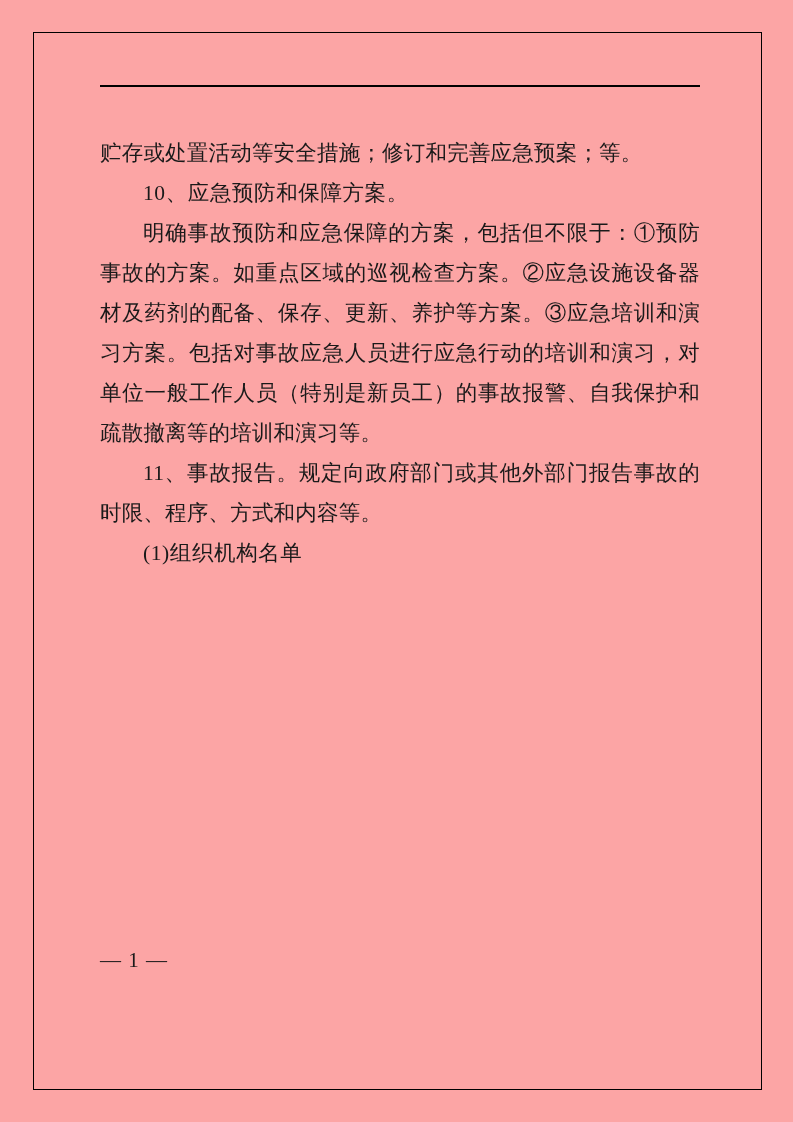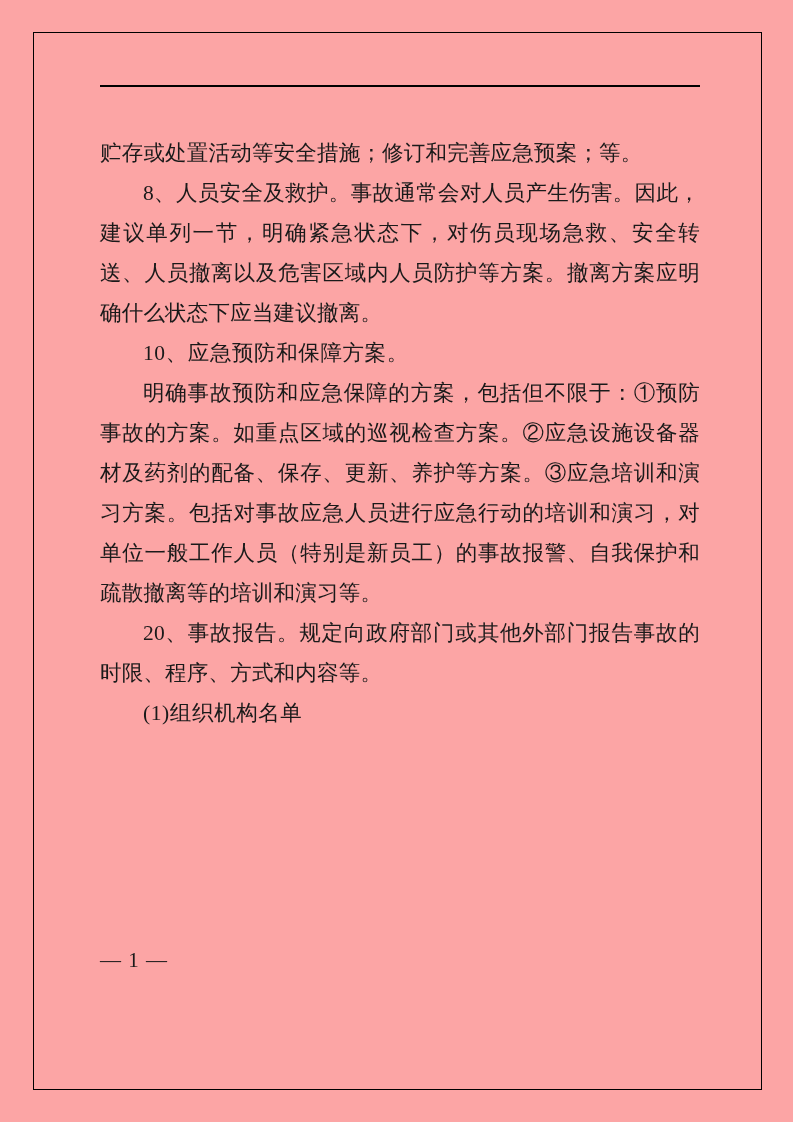--- a/index.html
+++ b/index.html
@@ -95,28 +95,27 @@
 <div class="page">
 
   <div class="page-border"></div>
 
   <div class="header-rule"></div>
 
   <div class="doc-body">
 
     <p class="para noindent tight">贮存或处置活动等安全措施；修订和完善应急预案；等。</p>
 
-    <p class="para indent tight">8、人员安全及救护。事故通常会对人员产生伤害。因此，建议单列一节，明确紧急状态下，对伤员现场急救、安全转送、人员撤离以及危害区域内人员防护等方案。撤离方案应明确什么状态下应当建议撤离。</p>
 
 
     <p class="para indent">10、应急预防和保障方案。</p>
 
     <p class="para indent tight">明确事故预防和应急保障的方案，包括但不限于：①预防事故的方案。如重点区域的巡视检查方案。②应急设施设备器材及药剂的配备、保存、更新、养护等方案。③应急培训和演习方案。包括对事故应急人员进行应急行动的培训和演习，对单位一般工作人员（特别是新员工）的事故报警、自我保护和疏散撤离等的培训和演习等。</p>
 
-    <p class="para indent tight">20、事故报告。规定向政府部门或其他外部门报告事故的时限、程序、方式和内容等。</p>
+    <p class="para indent tight">11、事故报告。规定向政府部门或其他外部门报告事故的时限、程序、方式和内容等。</p>
 
 
 
 
     <p class="para indent">(1)组织机构名单</p>
 
   </div>
 
   <div class="page-footer">— 1 —</div>
 

